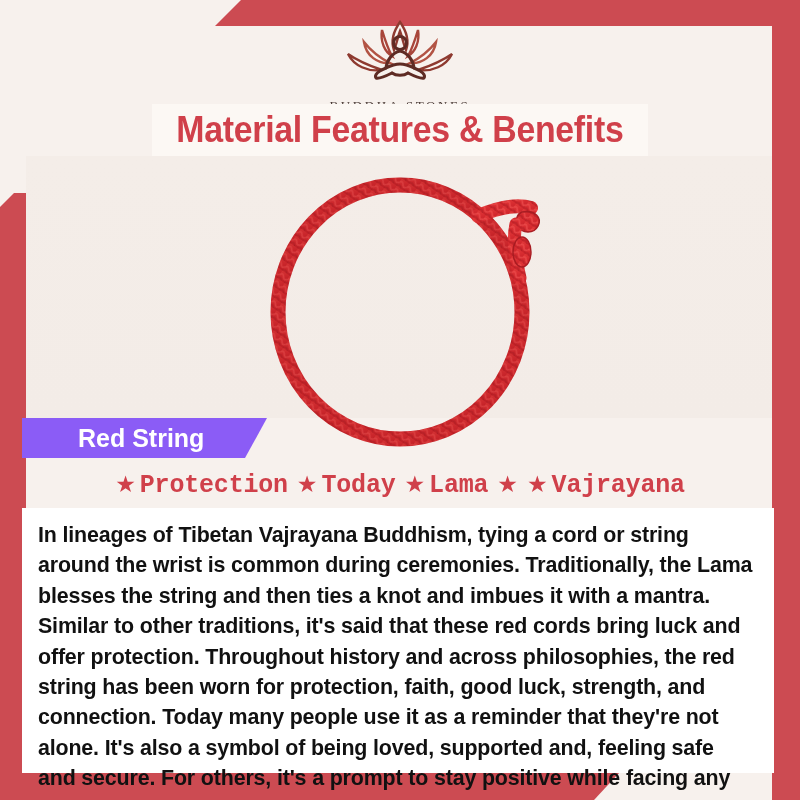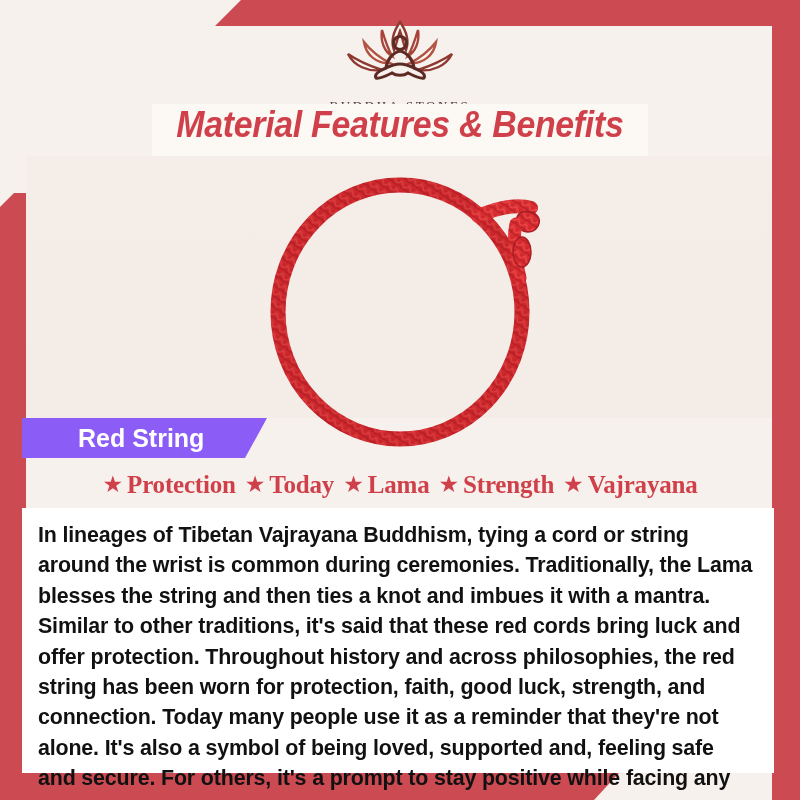--- a/index.html
+++ b/index.html
@@ -81,23 +81,22 @@
 
   
   .title-banner {
     position: absolute;
     top: 104px;
     left: 152px;
     width: 496px;
     height: 52px;
     background: #FCF8F4;
     display: flex;
-    align-items: flex-start;
+    align-items: center;
     justify-content: center;
-    font-style: italic;
   }
   .title-text {
     font-family: "Liberation Sans Narrow", "Liberation Sans", sans-serif;
     font-size: 36px;
     font-weight: bold;
     color: #D0404A;
     letter-spacing: -0.3px;
     transform: scaleX(0.94);
     white-space: nowrap;
   }
@@ -160,21 +159,21 @@
     white-space: nowrap;
   }
   .star {
     color: #D0404A;
     font-size: 23px;
     line-height: 1;
     position: relative;
     top: -1px;
   }
   .benefit-label {
-    font-family: Liberation Serif, serif;
+    font-family: Liberation Mono, monospace;
     font-size: 25px;
     font-weight: bold;
     color: #D0404A;
     letter-spacing: -0.2px;
   }
 
   
   .body-panel {
     position: absolute;
     top: 508px;
@@ -268,21 +267,20 @@
     <span class="benefit">
       <span class="star">★</span>
       <span class="benefit-label">Today</span>
     </span>
     <span class="benefit">
       <span class="star">★</span>
       <span class="benefit-label">Lama</span>
     </span>
     <span class="benefit">
       <span class="star">★</span>
-      <span class="benefit-label">Strength</span>
     </span>
     <span class="benefit">
       <span class="star">★</span>
       <span class="benefit-label">Vajrayana</span>
     </span>
   </div>
 
   <div class="body-panel">
     <p class="body-text">In lineages of Tibetan Vajrayana Buddhism, tying a cord or string around the wrist is common during ceremonies. Traditionally, the Lama blesses the string and then ties a knot and imbues it with a mantra. Similar to other traditions, it's said that these red cords bring luck and offer protection. Throughout history and across philosophies, the red string has been worn for protection, faith, good luck, strength, and connection. Today many people use it as a reminder that they're not alone. It's also a symbol of being loved, supported and, feeling safe and secure. For others, it's a prompt to stay positive while facing any adversity.</p>
   </div>

